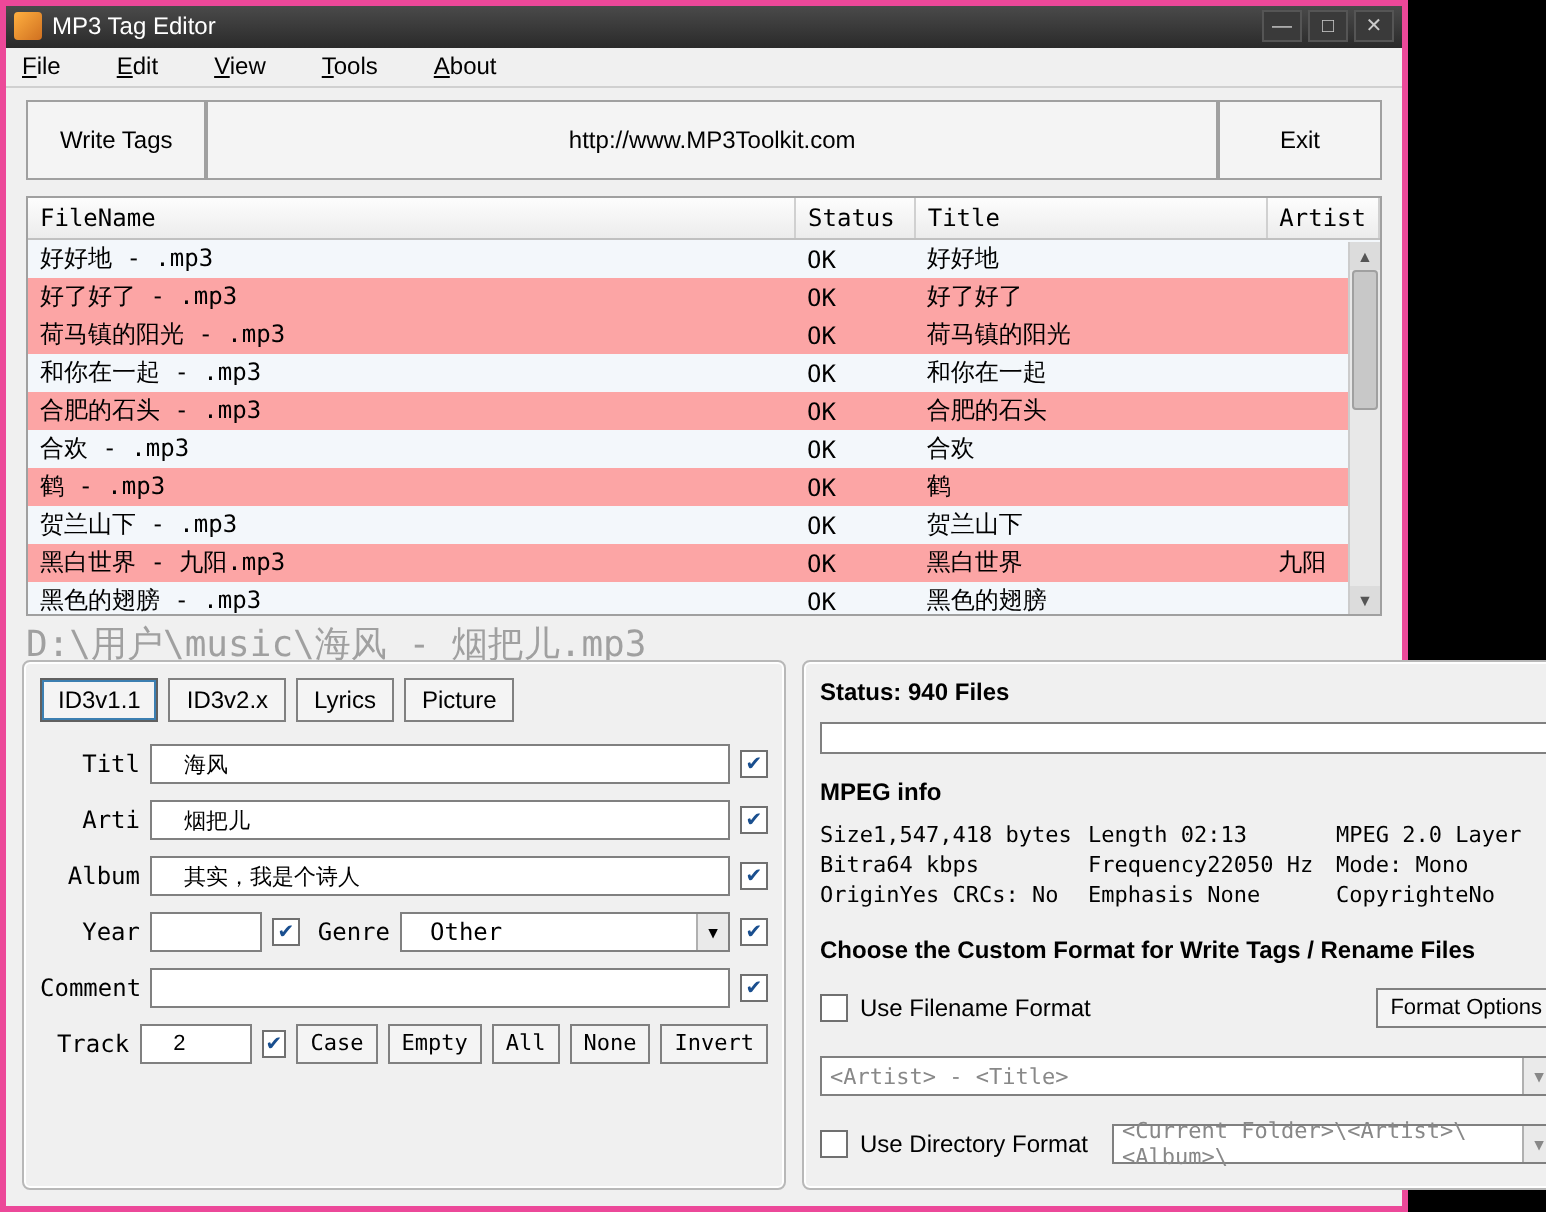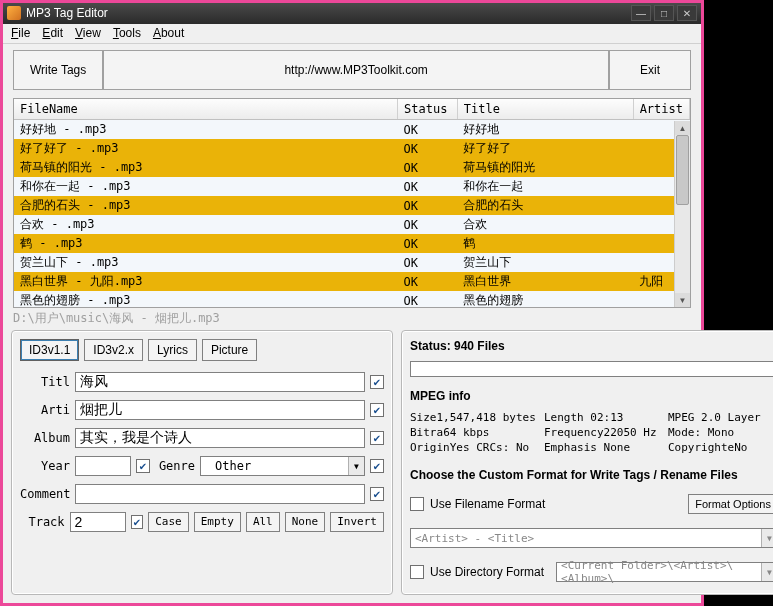--- a/index.html
+++ b/index.html
@@ -3,47 +3,47 @@
 <meta charset="utf-8">
 <style>
 * { box-sizing: border-box; margin: 0; padding: 0; }
 body { font-family: "Microsoft YaHei", Tahoma, sans-serif; font-size: 11px; background: #000; width: 773px; height: 606px; overflow: hidden; }
 .window { width: 704px; height: 606px; background: #f0f0f0; border: 3px solid #ec4899; display: flex; flex-direction: column; }
 .titlebar { background: linear-gradient(#4a4a4a, #2a2a2a); height: 22px; display: flex; align-items: center; padding: 0 4px; color: #fff; font-size: 12px; }
 .titlebar-icon { width: 14px; height: 14px; background: linear-gradient(135deg, #ffb040, #d07020); margin-right: 5px; border-radius: 2px; }
 .titlebar-title { flex: 1; }
 .win-btns { display: flex; gap: 3px; }
 .win-btn { width: 20px; height: 16px; background: #3a3a3a; border: 1px solid #555; display: flex; align-items: center; justify-content: center; color: #ccc; font-size: 10px; cursor: pointer; }
-.menubar { background: #f0f0f0; height: 22px; display: flex; align-items: center; padding: 0 8px; gap: 12px; border-bottom: 1px solid #d0d0d0; }
+.menubar { background: #f0f0f0; height: 22px; display: flex; align-items: center; padding: 0 8px; gap: 28px; border-bottom: 1px solid #d0d0d0; }
 .menu-item { font-size: 12px; cursor: pointer; }
 .menu-item u { text-decoration: underline; }
 .toolbar { display: flex; padding: 6px 10px; gap: 0; }
 .tool-btn { height: 40px; background: #f4f4f4; border: 1px solid #a0a0a0; display: flex; align-items: center; justify-content: center; font-size: 12px; cursor: pointer; padding: 0 16px; }
 .tool-btn.wide { flex: 1; margin: 0 0px; }
-.table-wrap { margin: 2px 10px 2px 10px; border: 1px solid #a0a0a0; background: #eab308; height: 225px; overflow: hidden; position: relative; }
+.table-wrap { margin: 2px 10px 2px 10px; border: 1px solid #a0a0a0; background: #fca5a5; height: 225px; overflow: hidden; position: relative; }
 .table { width: 100%; border-collapse: collapse; font-size: 12px; }
 .table th { background: linear-gradient(#fdfdfd, #ececec); border-right: 1px solid #d0d0d0; border-bottom: 1px solid #c0c0c0; text-align: left; padding: 3px 6px; font-weight: normal; font-family: monospace; font-size: 12px; height: 20px; }
 .table td { padding: 1px 6px; font-family: "SimSun", monospace; font-size: 12px; height: 16px; white-space: nowrap; }
 .table tr.even td { background: #f3f7fb; }
 .scrollbar-v { position: absolute; right: 0; top: 22px; bottom: 0; width: 16px; background: #e8e8e8; border-left: 1px solid #ccc; }
 .scroll-thumb { position: absolute; top: 14px; left: 1px; right: 1px; height: 70px; background: #c8c8c8; border: 1px solid #a0a0a0; border-radius: 2px; }
 .scroll-arrow { position: absolute; left: 0; right: 0; height: 14px; background: #dcdcdc; display: flex; align-items: center; justify-content: center; font-size: 8px; color: #555; }
 .scroll-arrow.up { top: 0; }
 .scroll-arrow.down { bottom: 0; }
-.path-line { margin: 0 10px; color: #a0a0a0; font-family: monospace; font-size: 12px; height: 16px; }
+.path-line { margin: 0 10px; color: #a0a0a0; font-family: monospace; font-size: 18px; height: 16px; }
 .lower { display: flex; margin: 4px 8px 8px 8px; gap: 8px; flex: 1; }
 .panel { border: 1px solid #b8b8b8; border-radius: 4px; background: #f0f0f0; padding: 8px; box-shadow: 0 0 0 1px #fff inset; }
 .panel-left { width: 382px; display: flex; flex-direction: column; gap: 6px; }
 .panel-right { flex: 1; display: flex; flex-direction: column; gap: 6px; font-size: 12px; }
 .tab-row { display: flex; gap: 5px; margin-bottom: 4px; }
 .tab-btn { border: 1px solid #808080; padding: 3px 8px; font-size: 12px; cursor: pointer; background: #f4f4f4; }
 .tab-btn.active { border: 1px solid #606060; box-shadow: 0 0 0 1px #3c7fb1 inset; }
 .field-row { display: flex; align-items: center; gap: 5px; height: 22px; }
 .field-label { width: 50px; text-align: right; font-family: monospace; font-size: 12px; }
-.field-input { flex: 1; border: 1px solid #808080; padding: 2px 4px; font-size: 14px; height: 20px; background: #fff; font-family: "SimSun", sans-serif; }
+.field-input { flex: 1; border: 1px solid #808080; padding: 2px 16px; font-size: 11px; height: 20px; background: #fff; font-family: "SimSun", sans-serif; }
 .field-input.short { width: 56px; flex: none; }
 .cb { width: 14px; height: 14px; border: 1px solid #707070; background: #fff; display: inline-flex; align-items: center; justify-content: center; font-size: 10px; color: #1a4f8f; cursor: pointer; }
 .dropdown { flex: 1; border: 1px solid #808080; height: 20px; display: flex; align-items: center; background: #fff; font-family: monospace; font-size: 12px; }
 .dropdown span { flex: 1; padding: 0 4px; margin-left: 10px; }
 .dd-arrow { width: 16px; height: 100%; border-left: 1px solid #b0b0b0; display: flex; align-items: center; justify-content: center; background: #eaeaea; font-size: 8px; }
 .small-btn { border: 1px solid #808080; background: #f4f4f4; padding: 2px 6px; font-size: 11px; font-family: monospace; cursor: pointer; height: 20px; }
 .group-title { font-weight: bold; font-size: 12px; margin-bottom: 2px; }
 .progress { height: 16px; border: 1px solid #808080; background: #fff; margin-bottom: 6px; }
 .info-grid { display: grid; grid-template-columns: 130px 120px 110px; gap: 2px 4px; font-family: monospace; font-size: 11px; margin-bottom: 8px; }
 .format-row { display: flex; align-items: center; gap: 6px; margin: 4px 0; font-size: 12px; }

